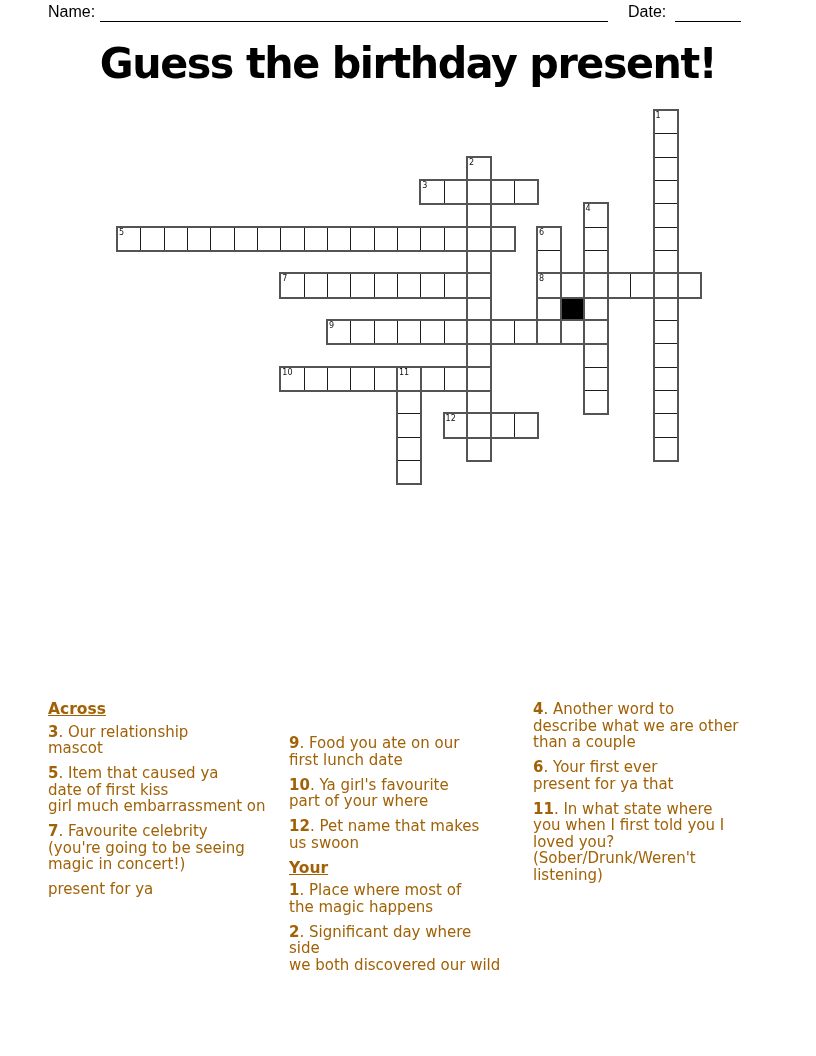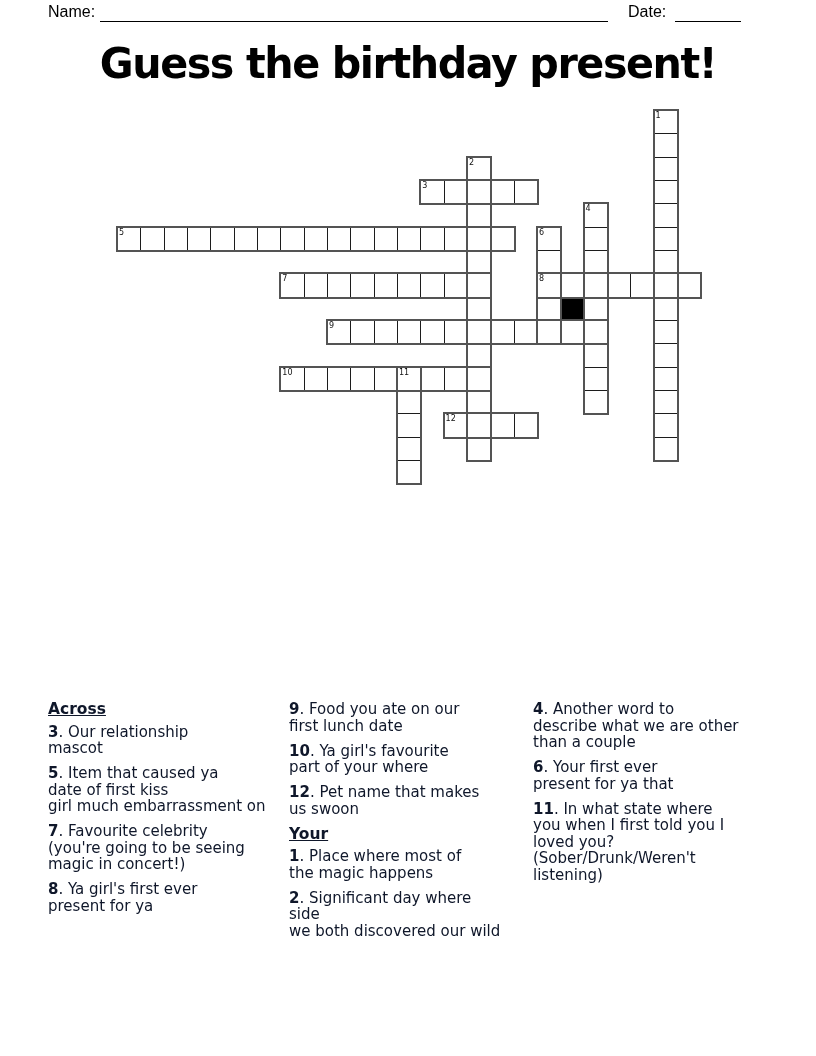--- a/index.html
+++ b/index.html
@@ -81,21 +81,21 @@
     pointer-events: none;
   }
 
   
   #clues { position: absolute; inset: 0; }
   .clue-col {
     position: absolute;
     top: 701px;
     font-size: 15px;
     line-height: 16.5px;
-    color: #0f172a;
+    color: #a16207;
   }
   .clue-header {
     font-weight: bold;
     font-size: 15.5px;
     text-decoration: underline;
     margin-bottom: 6px;
     white-space: nowrap;
   }
   .clue { margin-bottom: 8.5px; }
   .clue-line { white-space: nowrap; }
@@ -249,25 +249,24 @@
           <div class="clue-line"><span class="clue-num">5</span>. Item that caused ya</div>
           <div class="clue-line">date of first kiss</div>
           <div class="clue-line">girl much embarrassment on</div>
         </div>
         <div class="clue">
           <div class="clue-line"><span class="clue-num">7</span>. Favourite celebrity</div>
           <div class="clue-line">(you're going to be seeing</div>
           <div class="clue-line">magic in concert!)</div>
         </div>
         <div class="clue">
-          <div class="clue-line"><span class="clue-num">8</span>. Ya girl's first ever</div>
           <div class="clue-line">present for ya</div>
         </div>
       </div>
-      <div class="clue-col" style="left: 289px; width: 236px;">
+      <div class="clue-col" style="left: 289px; width: 236px; margin-top: 34px;">
         <div class="clue">
           <div class="clue-line"><span class="clue-num">9</span>. Food you ate on our</div>
           <div class="clue-line">first lunch date</div>
         </div>
         <div class="clue">
           <div class="clue-line"><span class="clue-num">10</span>. Ya girl's favourite</div>
           <div class="clue-line">part of your where</div>
         </div>
         <div class="clue">
           <div class="clue-line"><span class="clue-num">12</span>. Pet name that makes</div>

